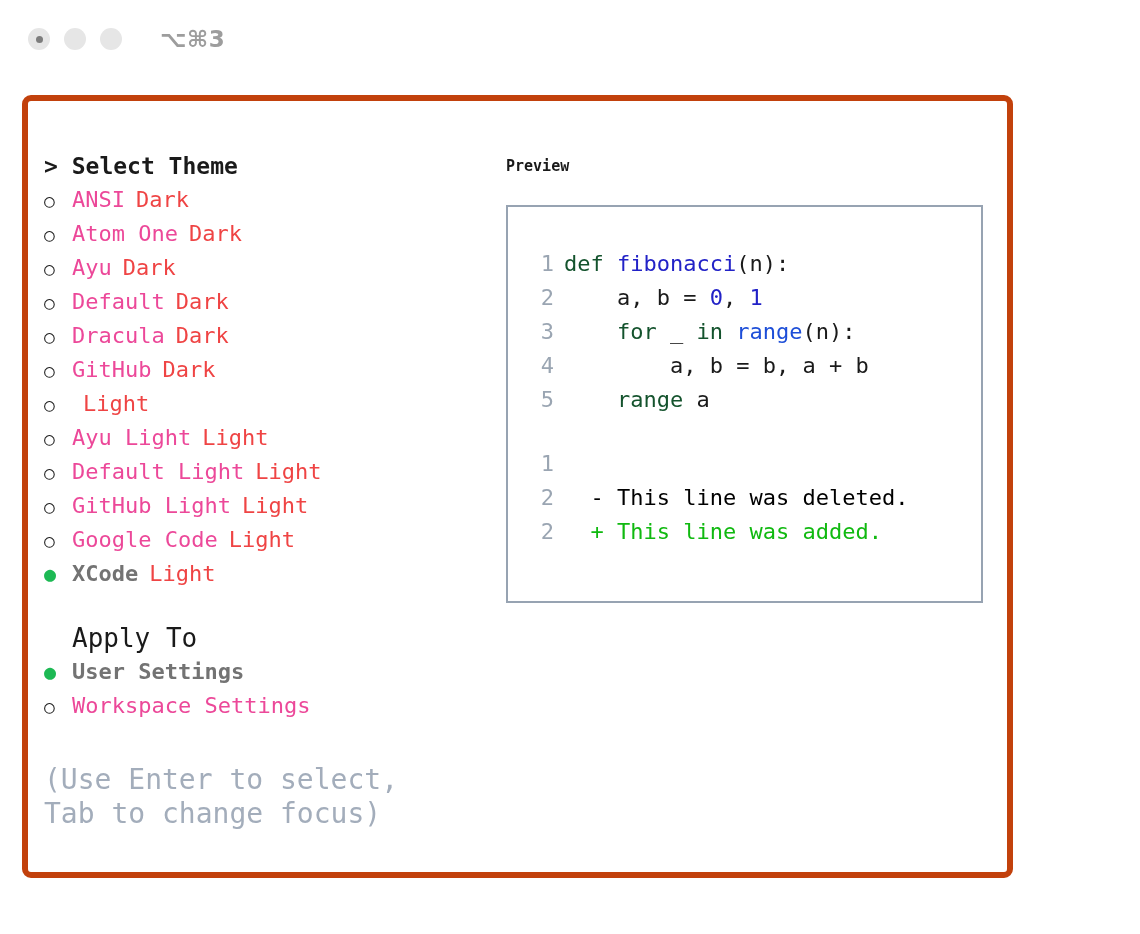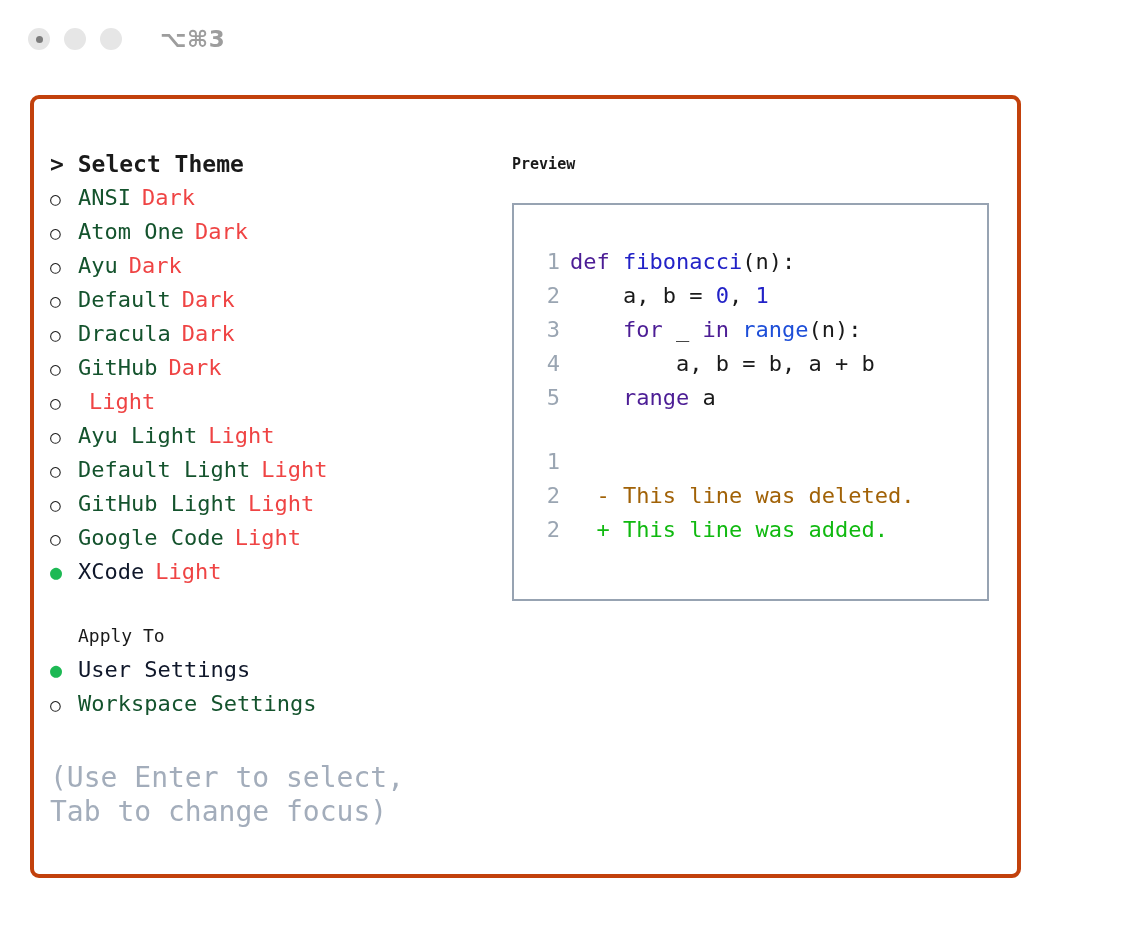--- a/index.html
+++ b/index.html
@@ -51,25 +51,25 @@
     color: #9d9d9d;
     font-size: 23px;
     font-weight: bold;
     letter-spacing: 0.5px;
     font-family: "DejaVu Sans", "Liberation Sans", sans-serif;
   }
 
   
   .card {
     position: absolute;
-    left: 30px;
+    left: 22px;
     top: 95px;
     width: 991px;
     height: 783px;
-    border: 4px solid #c2410c;
+    border: 6px solid #c2410c;
     border-radius: 9px;
     box-sizing: border-box;
     background: #ffffff;
   }
 
   .columns {
     position: absolute;
     left: 0; top: 0;
     width: 100%;
     height: 100%;
@@ -111,32 +111,33 @@
     width: 28px;
     flex: 0 0 28px;
     color: #1a1a1a;
     font-size: 18px;
   }
   .opt .marker.filled {
     color: #1db954;
     font-size: 20px;
   }
   .opt .opt-label {
-    color: #14532d;
+    color: #ec4899;
   }
   .opt.selected .opt-label {
-    color: #0f172a;
+    color: #737373;
+    font-weight: bold;
   }
   .opt .opt-tag {
     color: #ef4444;
     padding-left: 11px;
   }
 
   .group-header {
-    font-size: 18px;
+    font-size: 26px;
     color: #1a1a1a;
     line-height: 34px;
     height: 34px;
     padding-left: 28px;
     white-space: pre;
   }
 
   .spacer-sm { height: 30px; }
   .spacer-md { height: 40px; }
 
@@ -176,29 +177,29 @@
   }
   .lineno {
     color: #9aa5b2;
     width: 32px;
     flex: 0 0 32px;
     text-align: right;
     padding-right: 10px;
   }
   .code-text { color: #1a1a1a; white-space: pre; }
 
-  .tok-kw   { color: #4c1d95; }
+  .tok-kw   { color: #14532d; }
   .tok-fn   { color: #2222c7; }
   .tok-num  { color: #2222c7; }
   .tok-builtin { color: #1d4ed8; }
   .tok-plain{ color: #1a1a1a; }
 
   .diff-gap { height: 30px; }
   .diff-line .code-text.ctx { color: #8a8a8a; }
-  .diff-line .code-text.del { color: #a16207; }
+  .diff-line .code-text.del { color: #000000; }
   .diff-line .code-text.add { color: #10b910; }
 </style>
 </head>
 <body>
 
 <div class="titlebar">
   <div class="dots">
     <div class="dot">
         <span class="inner"></span>
       </div>

